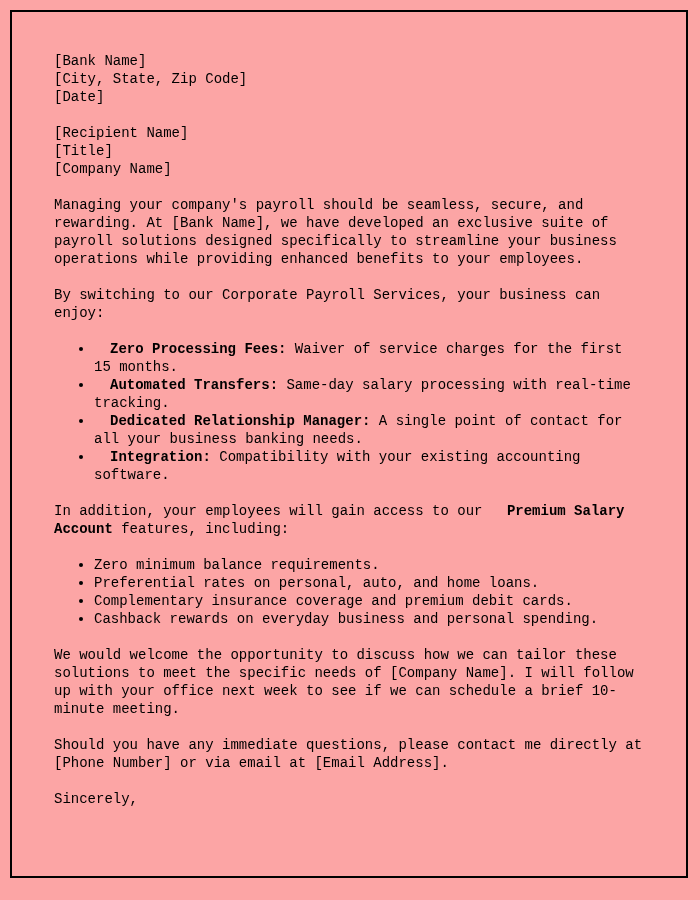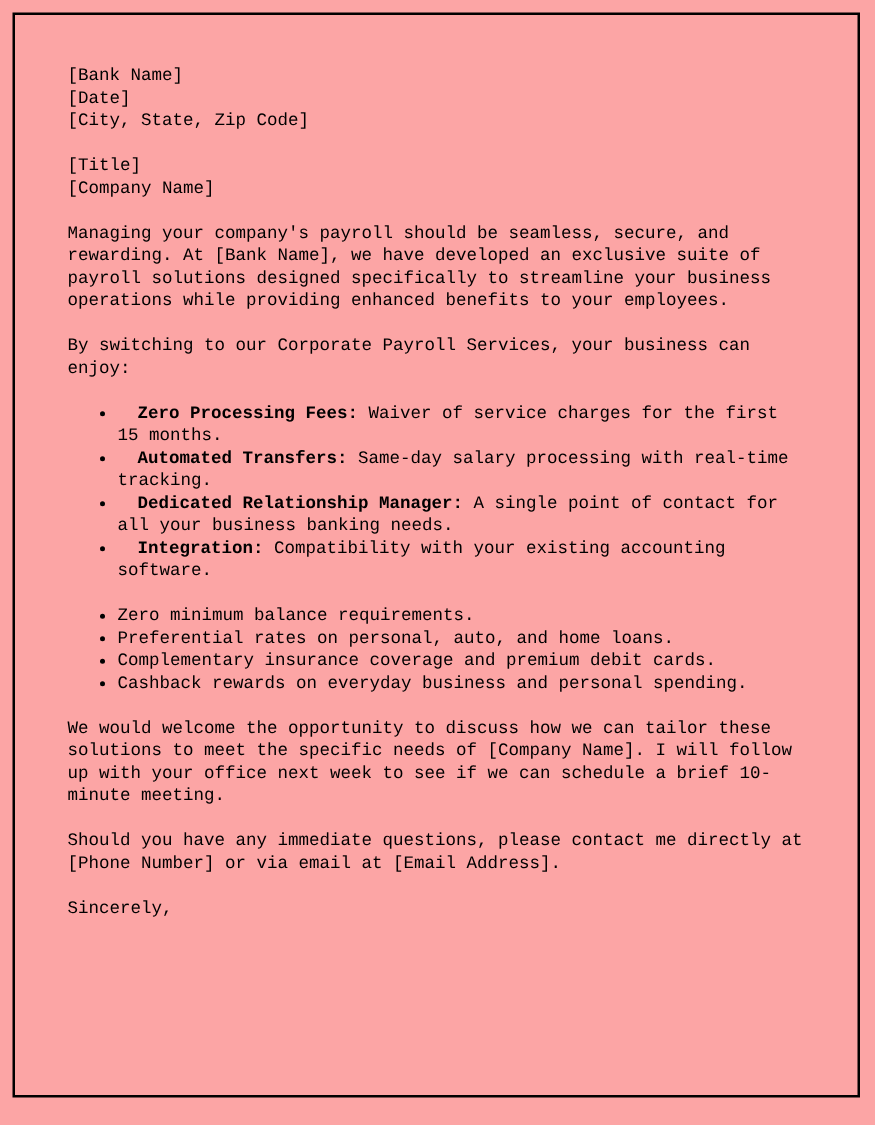--- a/index.html
+++ b/index.html
@@ -56,42 +56,44 @@
   }
 </style>
 </head>
 <body>
 
 <div class="canvas">
   <div class="page">
 
     <div class="block">
       <div class="line">[Bank Name]</div>
+      <div class="line">[City, State, Zip Code]</div>
       <div class="line">[Date]</div>
-      <div class="line">[City, State, Zip Code]</div>
     </div>
 
     <div class="block">
+      <div class="line">[Recipient Name]</div>
       <div class="line">[Title]</div>
       <div class="line">[Company Name]</div>
     </div>
 
 
 
     <p class="para">Managing your company's payroll should be seamless, secure, and rewarding. At [Bank Name], we have developed an exclusive suite of payroll solutions designed specifically to streamline your business operations while providing enhanced benefits to your employees.</p>
 
     <p class="para">By switching to our Corporate Payroll Services, your business can enjoy:</p>
 
     <ul class="bullets">
       <li><span class="bold">Zero Processing Fees:</span><span> Waiver of service charges for the first 15 months.</span></li>
       <li><span class="bold">Automated Transfers:</span><span> Same-day salary processing with real-time tracking.</span></li>
       <li><span class="bold">Dedicated Relationship Manager:</span><span> A single point of contact for all your business banking needs.</span></li>
       <li><span class="bold">Integration:</span><span> Compatibility with your existing accounting software.</span></li>
     </ul>
 
+    <p class="para"><span>In addition, your employees will gain access to our </span><span class="bold">Premium Salary Account</span><span> features, including:</span></p>
 
     <ul class="bullets">
       <li>Zero minimum balance requirements.</li>
       <li>Preferential rates on personal, auto, and home loans.</li>
       <li>Complementary insurance coverage and premium debit cards.</li>
       <li>Cashback rewards on everyday business and personal spending.</li>
     </ul>
 
     <p class="para">We would welcome the opportunity to discuss how we can tailor these solutions to meet the specific needs of [Company Name]. I will follow up with your office next week to see if we can schedule a brief 10-minute meeting.</p>
 

